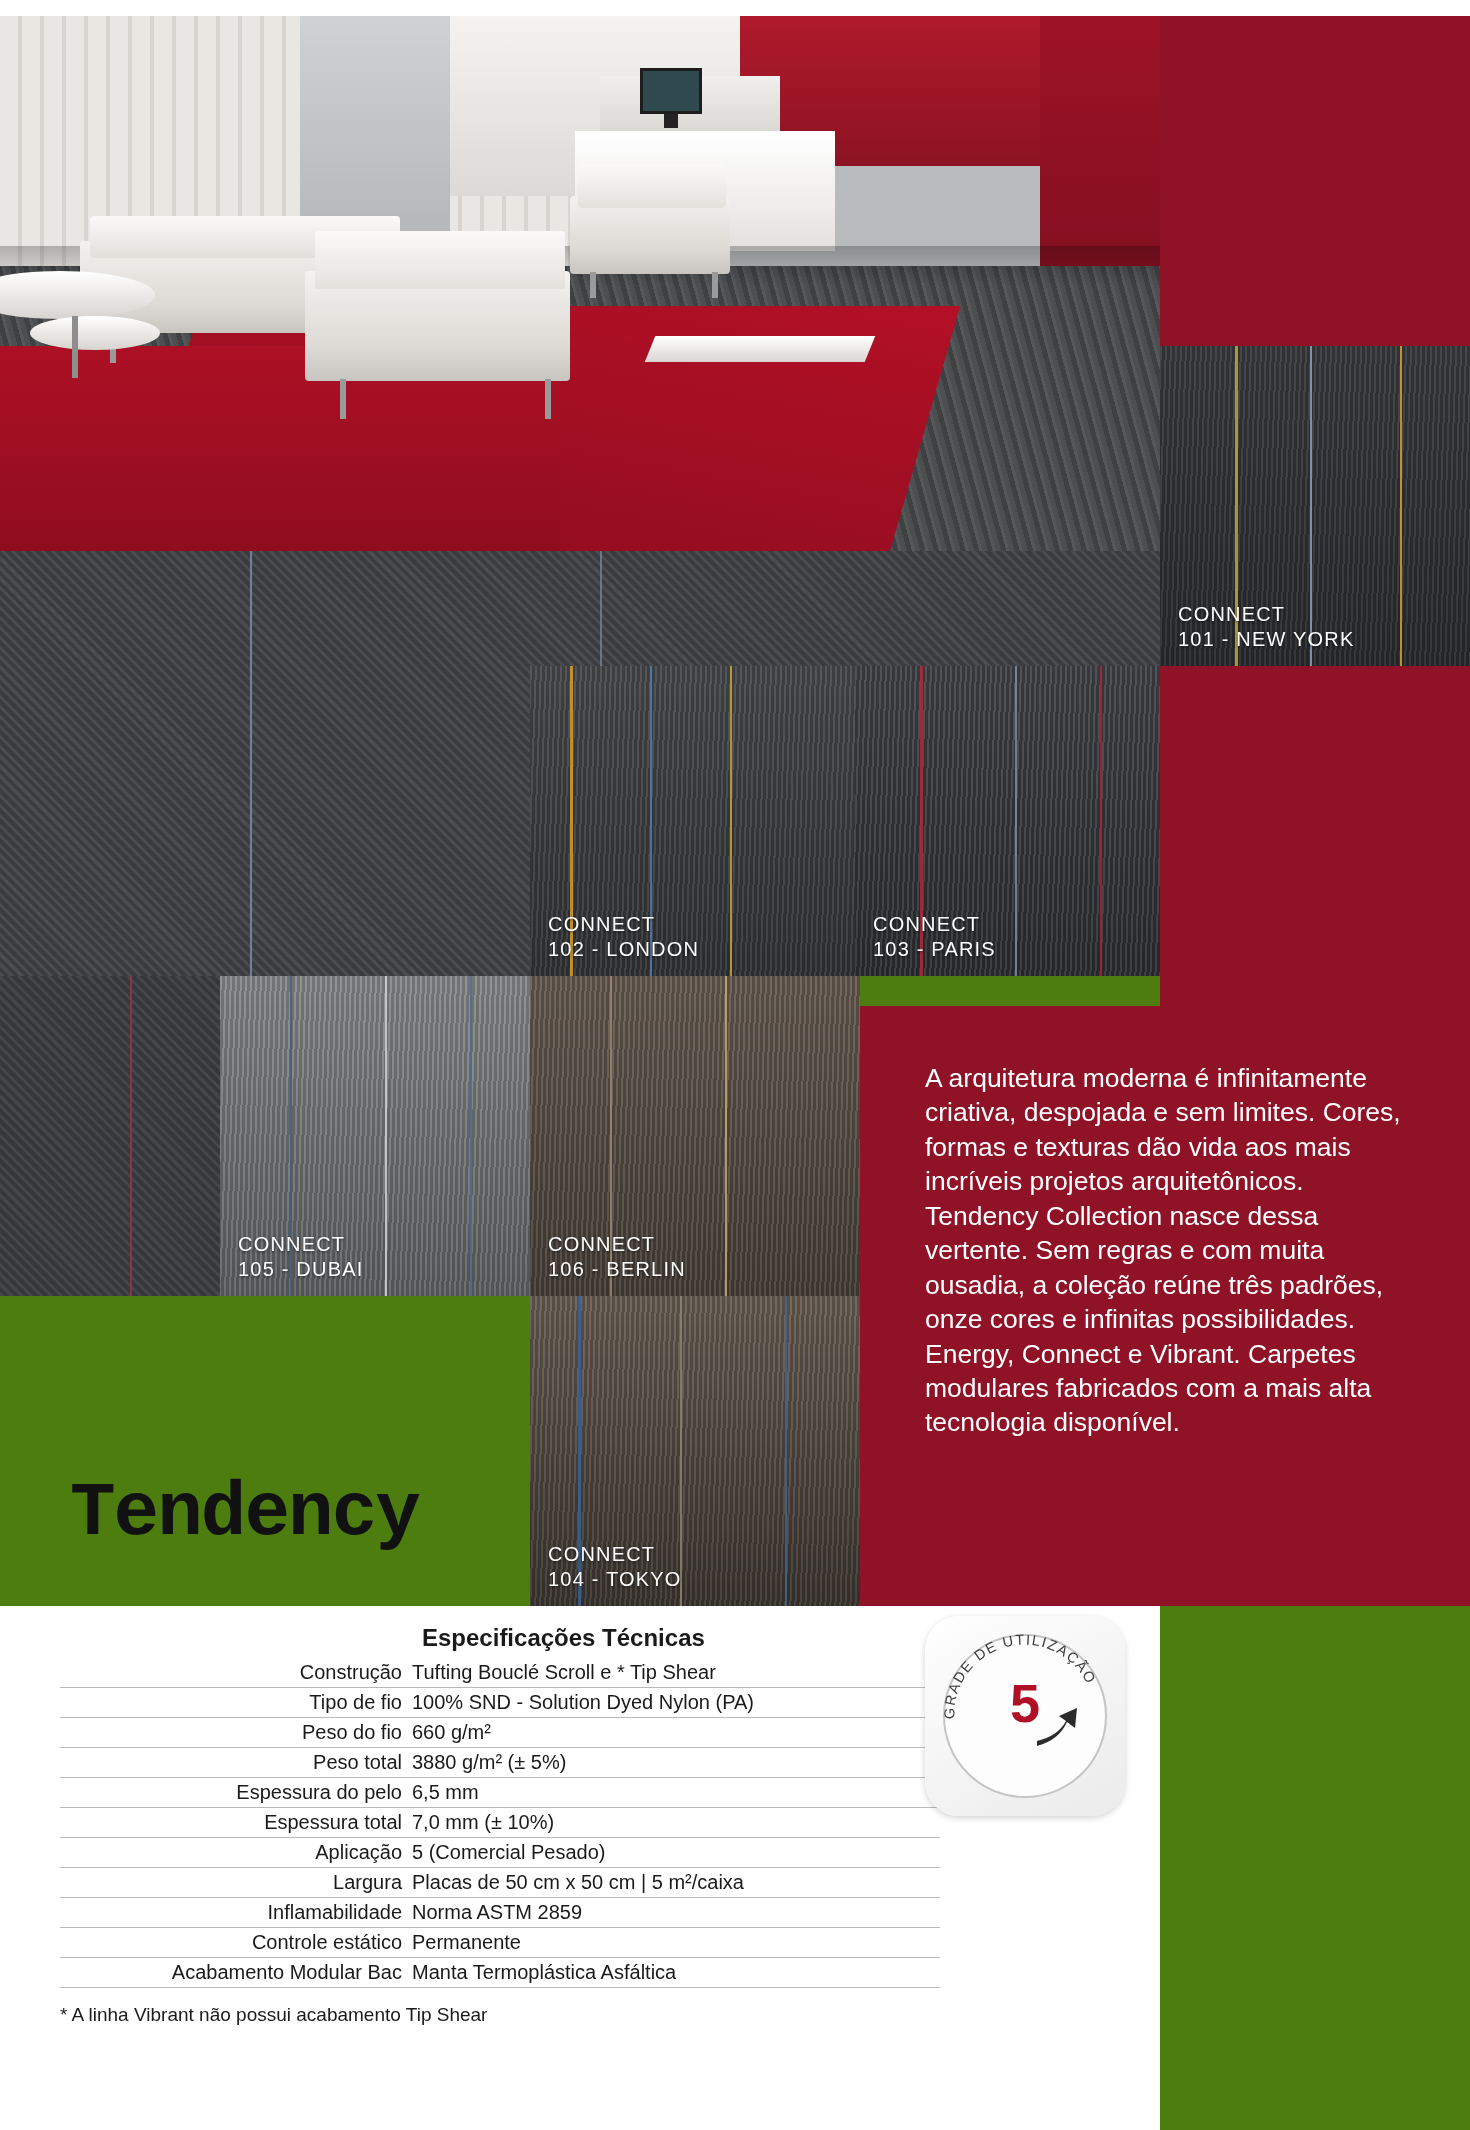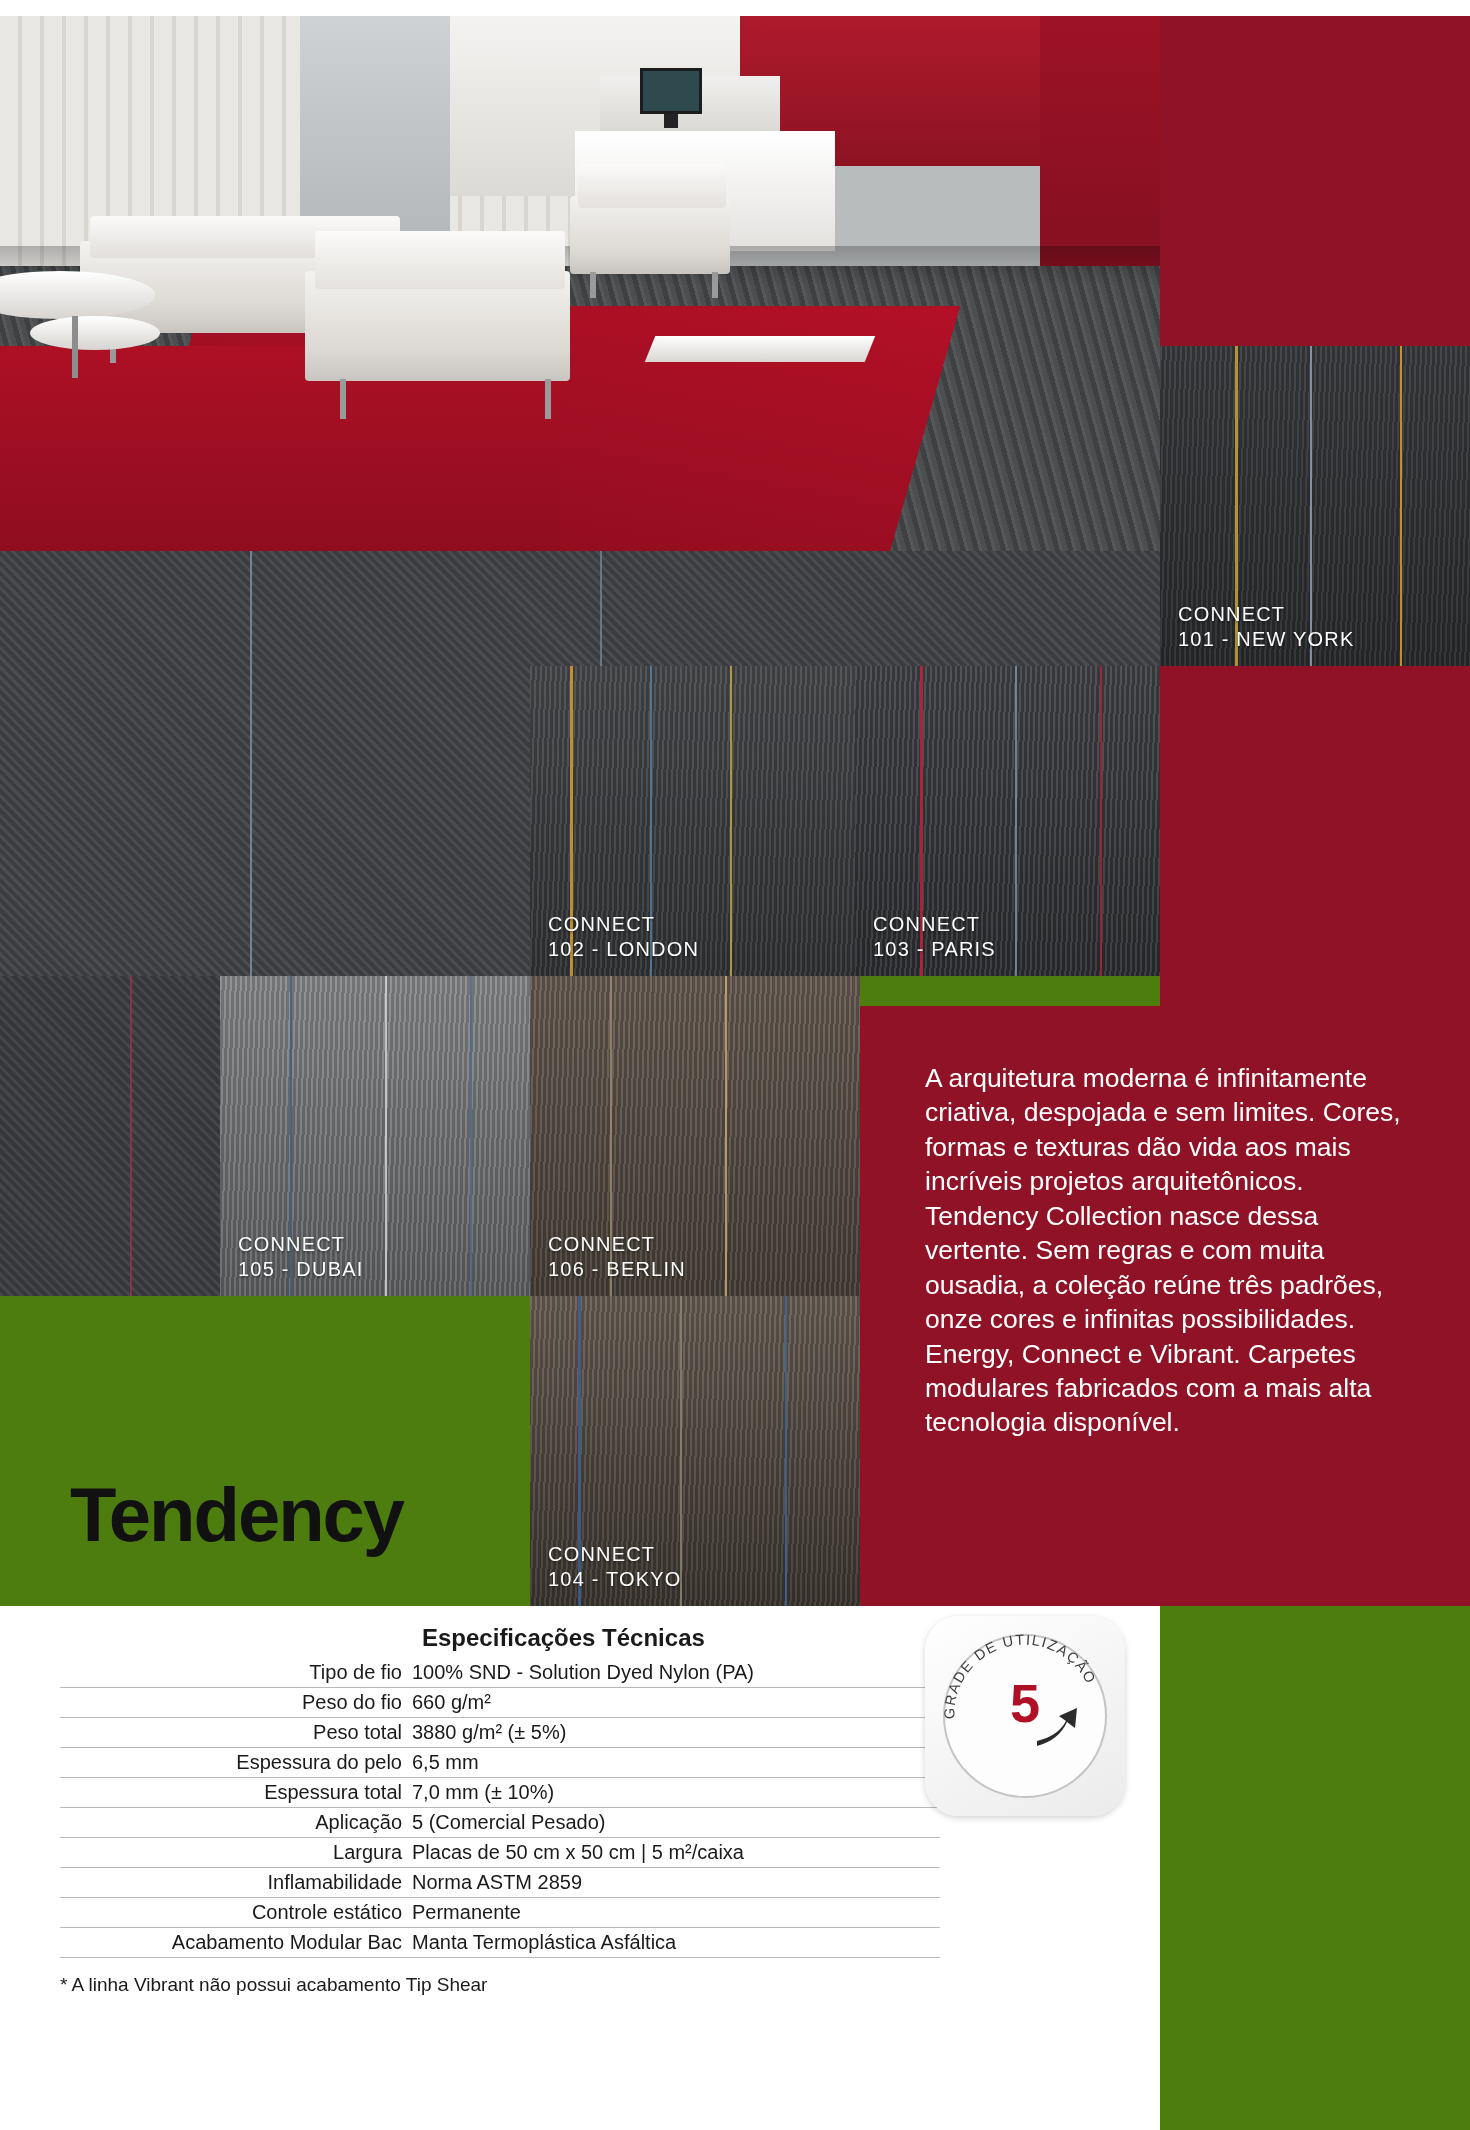--- a/index.html
+++ b/index.html
@@ -179,21 +179,21 @@
     color: #ffffff;
     font-size: 26.5px;
     line-height: 1.30;
     font-family: "Liberation Sans", sans-serif;
   }
 
   
   .brand {
     position: absolute;
     left: 70px; top: 1455px;
-    font-family: Liberation Sans, sans-serif;
+    font-family: Liberation Mono, monospace;
     font-weight: bold;
     font-size: 76px;
     letter-spacing: -2px;
     color: #111111;
   }
 
   
   .spec {
     position: absolute;
     left: 60px; top: 1608px;
@@ -394,20 +394,24 @@
   </div>
 
 
   <div class="red-text">A arquitetura moderna é infinitamente criativa, despojada e sem limites. Cores, formas e texturas dão vida aos mais incríveis projetos arquitetônicos. Tendency Collection nasce dessa vertente. Sem regras e com muita ousadia, a coleção reúne três padrões, onze cores e infinitas possibilidades. Energy, Connect e Vibrant. Carpetes modulares fabricados com a mais alta tecnologia disponível.</div>
 
   <div class="brand">Tendency</div>
 
   <div class="spec">
     <div class="spec-title">Especificações Técnicas</div>
 
+    <div class="spec-row">
+      <div class="spec-key">Construção</div>
+      <div class="spec-val">Tufting Bouclé Scroll e * Tip Shear</div>
+    </div>
     <div class="spec-row">
       <div class="spec-key">Tipo de fio</div>
       <div class="spec-val">100% SND - Solution Dyed Nylon (PA)</div>
     </div>
     <div class="spec-row">
       <div class="spec-key">Peso do fio</div>
       <div class="spec-val">660 g/m²</div>
     </div>
     <div class="spec-row">
       <div class="spec-key">Peso total</div>

